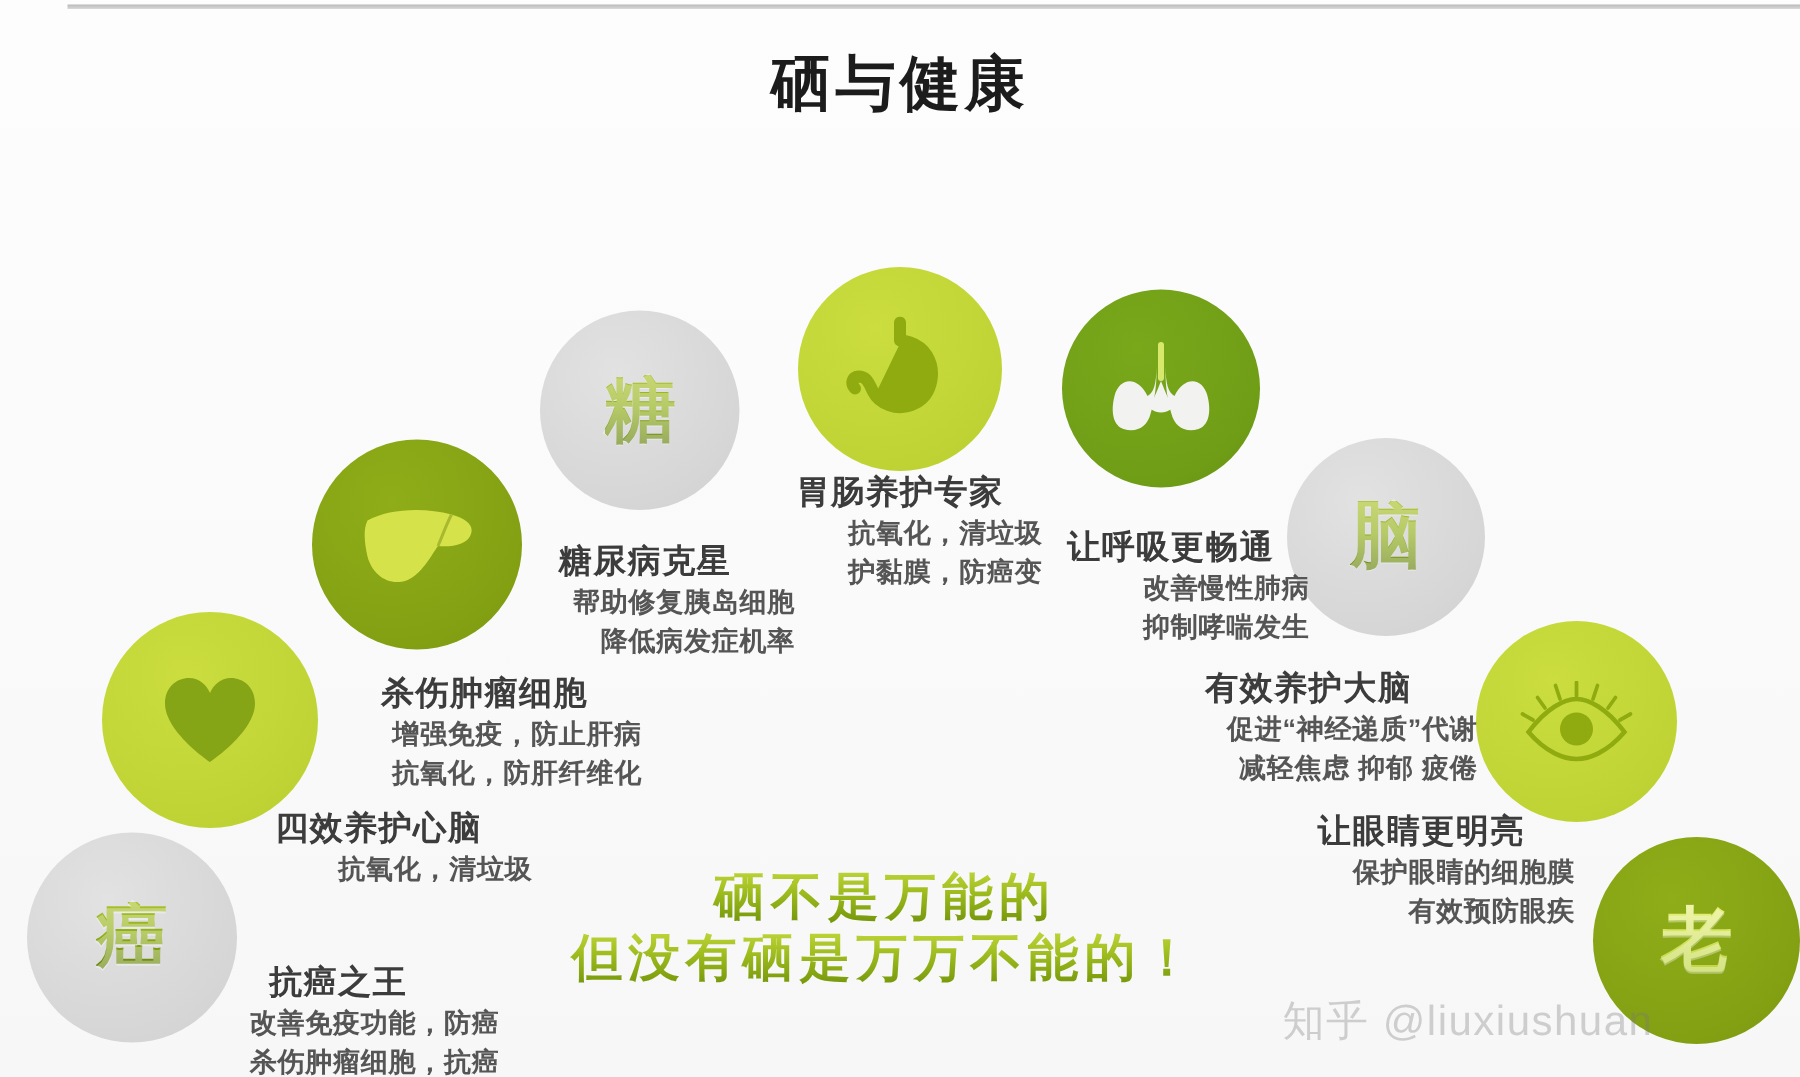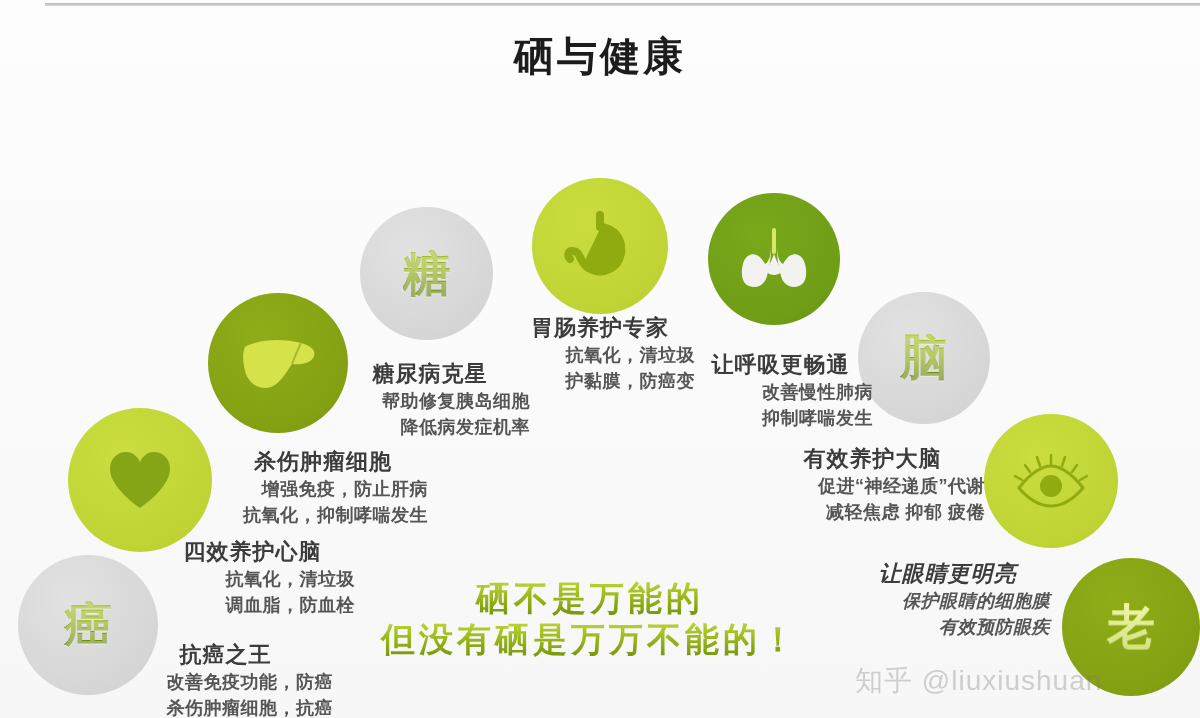--- a/index.html
+++ b/index.html
@@ -178,36 +178,35 @@
 
   <div class="block ta-center" style="left:688px; top:351px; width:185px;">
     <div class="hd">让呼吸更畅通</div>
     <div class="ln">改善慢性肺病</div>
     <div class="ln">抑制哮喘发生</div>
   </div>
 
   <div class="block ta-center" style="left:218px; top:448px; width:210px;">
     <div class="hd">杀伤肿瘤细胞</div>
     <div class="ln">增强免疫，防止肝病</div>
-    <div class="ln">抗氧化，抑制哮喘发生</div>
+    <div class="ln">抗氧化，防肝纤维化</div>
   </div>
 
   <div class="block ta-center" style="left:760px; top:445px; width:225px;">
     <div class="hd">有效养护大脑</div>
     <div class="ln">促进“神经递质”代谢</div>
     <div class="ln">减轻焦虑 抑郁 疲倦</div>
   </div>
 
   <div class="block ta-center" style="left:150px; top:538px; width:205px;">
     <div class="hd">四效养护心脑</div>
     <div class="ln">抗氧化，清垃圾</div>
-    <div class="ln">调血脂，防血栓</div>
-  </div>
-
-  <div class="block ta-center" style="left:845px; top:560px; width:205px;font-style:italic;">
+  </div>
+
+  <div class="block ta-center" style="left:845px; top:540px; width:205px;">
     <div class="hd">让眼睛更明亮</div>
     <div class="ln">保护眼睛的细胞膜</div>
     <div class="ln">有效预防眼疾</div>
   </div>
 
   <div class="block ta-center" style="left:118px; top:641px; width:215px;">
     <div class="hd">抗癌之王</div>
     <div class="ln">改善免疫功能，防癌</div>
     <div class="ln">杀伤肿瘤细胞，抗癌</div>
   </div>

